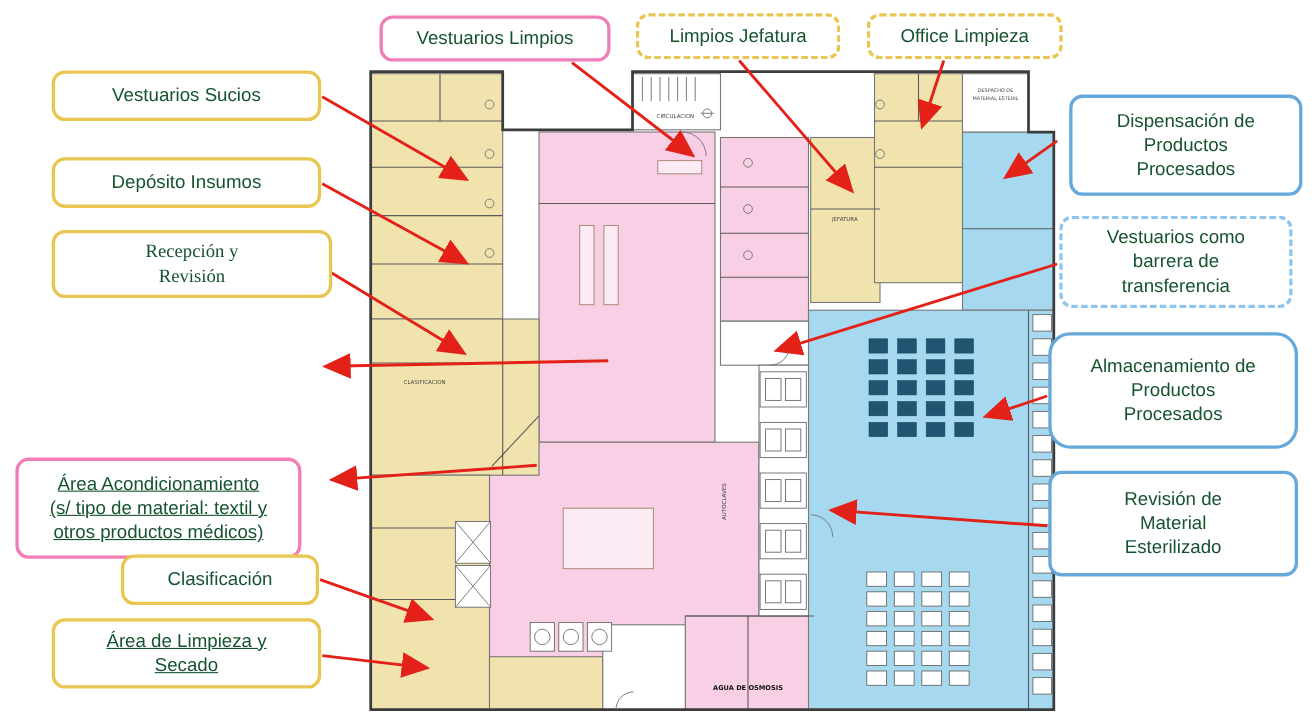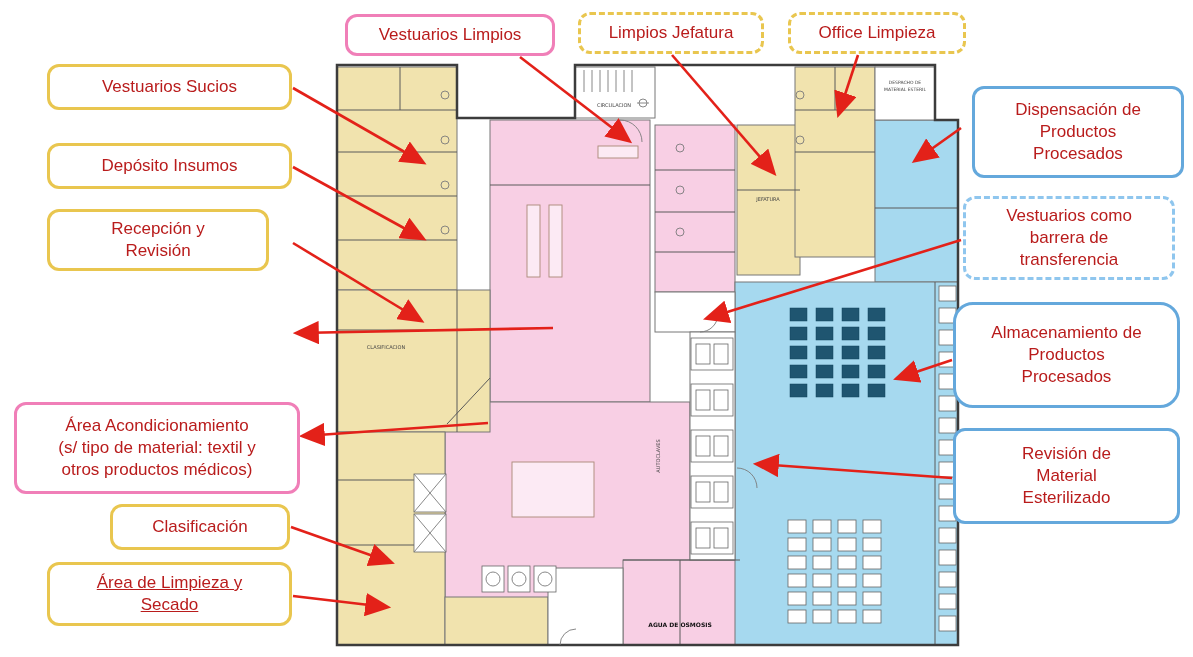--- a/index.html
+++ b/index.html
@@ -2,21 +2,21 @@
 <html style="--zone-dirty: #f1e3ae; --zone-clean: #f8cfe4; --zone-sterile: #a6d9ef; --rack: #1f5570; --c-yellow: #e9c64f; --c-pink: #f07fb8; --c-blue: #64a8dc; --c-blue-dash: #8fc6ee;"><head>
 <meta charset="utf-8">
 <style>
   html,body{margin:0;padding:0;background:#fff;}
   body{width:1193px;height:657px;overflow:hidden;font-family:"Liberation Sans",sans-serif;}
   .stage{position:relative;width:1193px;height:657px;background:#fff;}
   #plan-svg{position:absolute;left:0;top:0;width:1193px;height:657px;}
   #callout-layer{position:absolute;left:0;top:0;width:1193px;height:657px;}
   .callout{position:absolute;box-sizing:border-box;background:#fff;border-radius:12px;
     display:flex;align-items:center;justify-content:center;text-align:center;
-    font-size:17px;line-height:1.3;color:#b91c1c;padding:3px 8px;}
+    font-size:17px;line-height:1.3;color:#14532d;padding:3px 8px;}
   .callout.yellow{border:3px solid var(--c-yellow);}
   .callout.pink{border:3px solid var(--c-pink);}
   .callout.blue{border:3px solid var(--c-blue);}
   .callout.dashed{border-style:dashed;}
   .callout.blue.dashed{border-color:var(--c-blue-dash);}
   .zone{stroke:#777;stroke-width:1;}
   .zone-dirty{fill:var(--zone-dirty);}
   .zone-clean{fill:var(--zone-clean);}
   .zone-sterile{fill:var(--zone-sterile);}
   .zone-white{fill:#ffffff;}
@@ -240,24 +240,24 @@
       </g>
   </svg>
 
   <div id="callout-layer">
       <div class="callout yellow" style="left: 47px; top: 64px; width: 245px; height: 46px;">
         <div><span>Vestuarios Sucios</span></div>
       </div>
       <div class="callout yellow" style="left: 47px; top: 143px; width: 245px; height: 46px;">
         <div><span>Depósito Insumos</span></div>
       </div>
-      <div class="callout yellow" style="left: 47px; top: 209px; width: 222px; height: 62px;">
+      <div class="callout yellow" style="left: 47px; top: 209px; width: 255px; height: 62px; font-family: Liberation Serif, serif;">
         <div><span>Recepción  y</span><br><span>Revisión</span></div>
       </div>
-      <div class="callout pink" style="left: 14px; top: 402px; width: 286px; height: 92px;">
+      <div class="callout pink" style="left: 14px; top: 416px; width: 260px; height: 92px; text-decoration: underline;">
         <div><span>Área Acondicionamiento</span><br><span>(s/ tipo de material: textil y</span><br><span>otros productos médicos)</span></div>
       </div>
       <div class="callout yellow" style="left: 110px; top: 504px; width: 180px; height: 46px;">
         <div><span>Clasificación</span></div>
       </div>
       <div class="callout yellow" style="left: 47px; top: 562px; width: 245px; height: 64px; text-decoration: underline;">
         <div><span>Área de Limpieza y</span><br><span>Secado</span></div>
       </div>
       <div class="callout pink" style="left: 345px; top: 14px; width: 210px; height: 42px;">
         <div><span>Vestuarios Limpios</span></div>

